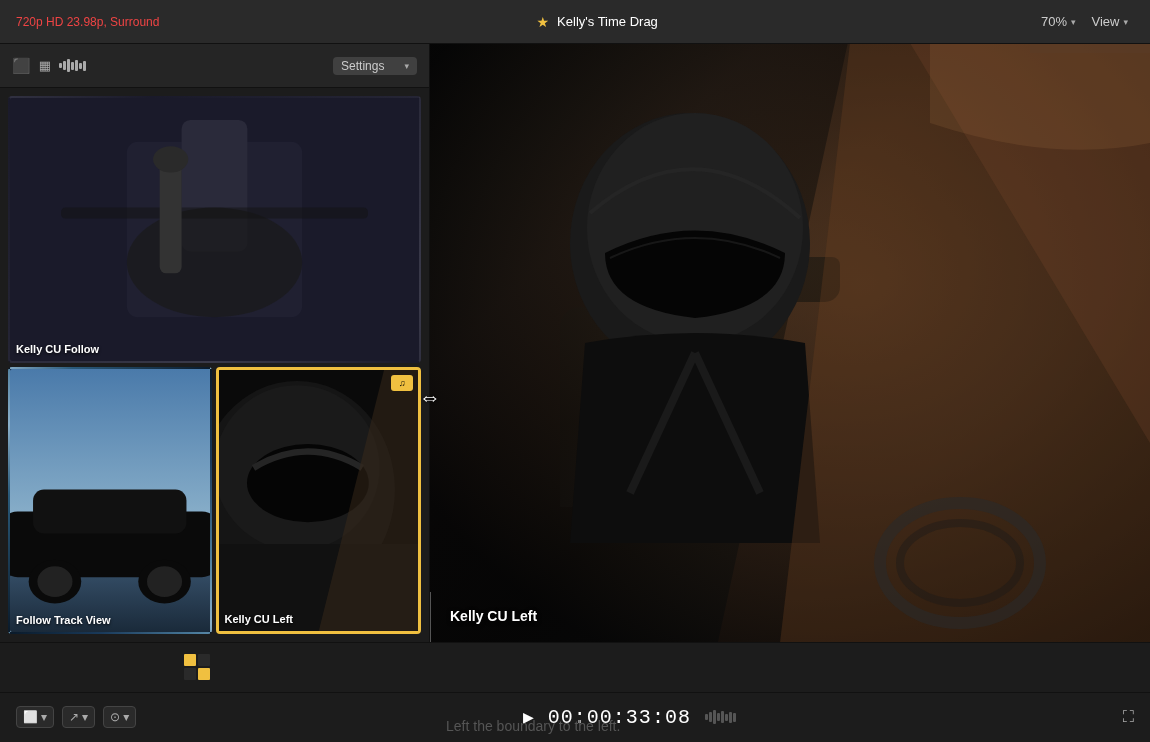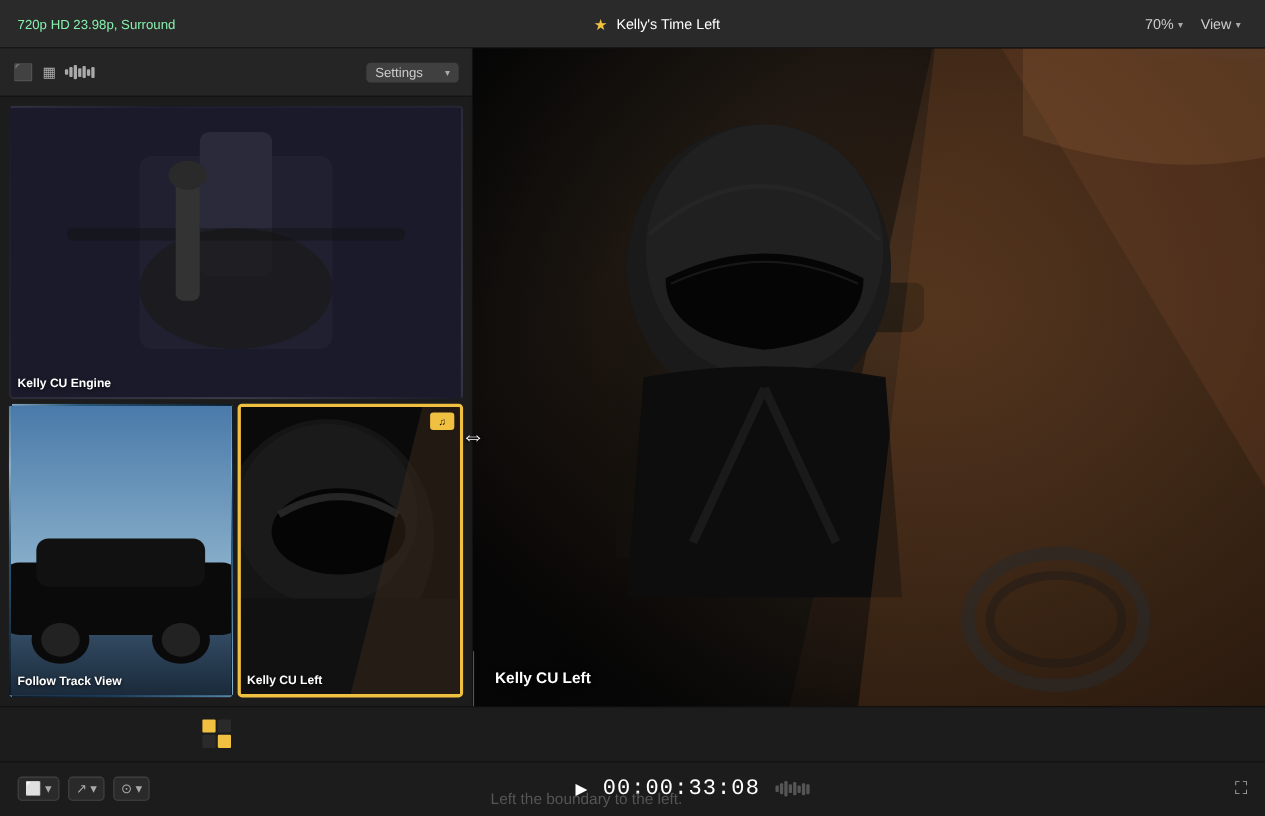--- a/index.html
+++ b/index.html
@@ -19,21 +19,21 @@
       height: 44px;
       background: #2a2a2a;
       display: flex;
       align-items: center;
       justify-content: space-between;
       padding: 0 16px;
       border-bottom: 1px solid #111;
     }
     .top-bar-left {
       font-size: 12px;
-      color: #86efac;
+      color: #ef4444;
     }
     .top-bar-center {
       display: flex;
       align-items: center;
       gap: 8px;
       font-size: 13px;
       font-weight: 500;
     }
     .star-icon {
       color: #f0c040;
@@ -399,21 +399,21 @@
       border-radius: 1px;
     }
   </style>
 </head>
 <body>
 
 <div class="top-bar">
   <div class="top-bar-left">720p HD 23.98p, Surround</div>
   <div class="top-bar-center">
     <span class="star-icon">★</span>
-    <span>Kelly's Time Left</span>
+    <span>Kelly's Time Drag</span>
   </div>
   <div class="top-bar-right">
     <div class="top-bar-btn">
       <span>70%</span>
       <span class="chevron-down">▾</span>
     </div>
     <div class="top-bar-btn">
       <span>View</span>
       <span class="chevron-down">▾</span>
     </div>
@@ -452,21 +452,21 @@
           
           <svg width="100%" height="100%" viewBox="0 0 200 120" preserveAspectRatio="xMidYMid slice">
             <rect width="200" height="120" fill="#1a1a2a"></rect>
             <rect x="60" y="20" width="80" height="80" rx="5" fill="#222233" opacity="0.8"></rect>
             <rect x="85" y="10" width="30" height="60" rx="4" fill="#2a2a3a"></rect>
             <ellipse cx="100" cy="75" rx="40" ry="25" fill="#1a1a1a" opacity="0.7"></ellipse>
             <rect x="30" y="50" width="140" height="5" rx="2" fill="#111" opacity="0.5"></rect>
             <rect x="75" y="30" width="10" height="50" rx="3" fill="#333"></rect>
             <ellipse cx="80" cy="28" rx="8" ry="6" fill="#2a2a2a"></ellipse>
           </svg>
-          <div class="clip-label">Kelly CU Engine</div>
+          <div class="clip-label">Kelly CU Follow</div>
         </div>
 
       </div>
 
       <div class="clip-row">
 
         <div class="clip-item thumb-follow">
           <svg width="100%" height="100%" viewBox="0 0 200 120" preserveAspectRatio="xMidYMid slice">
             <defs>
               <linearGradient id="skyGrad" x1="0" y1="0" x2="0" y2="1">

